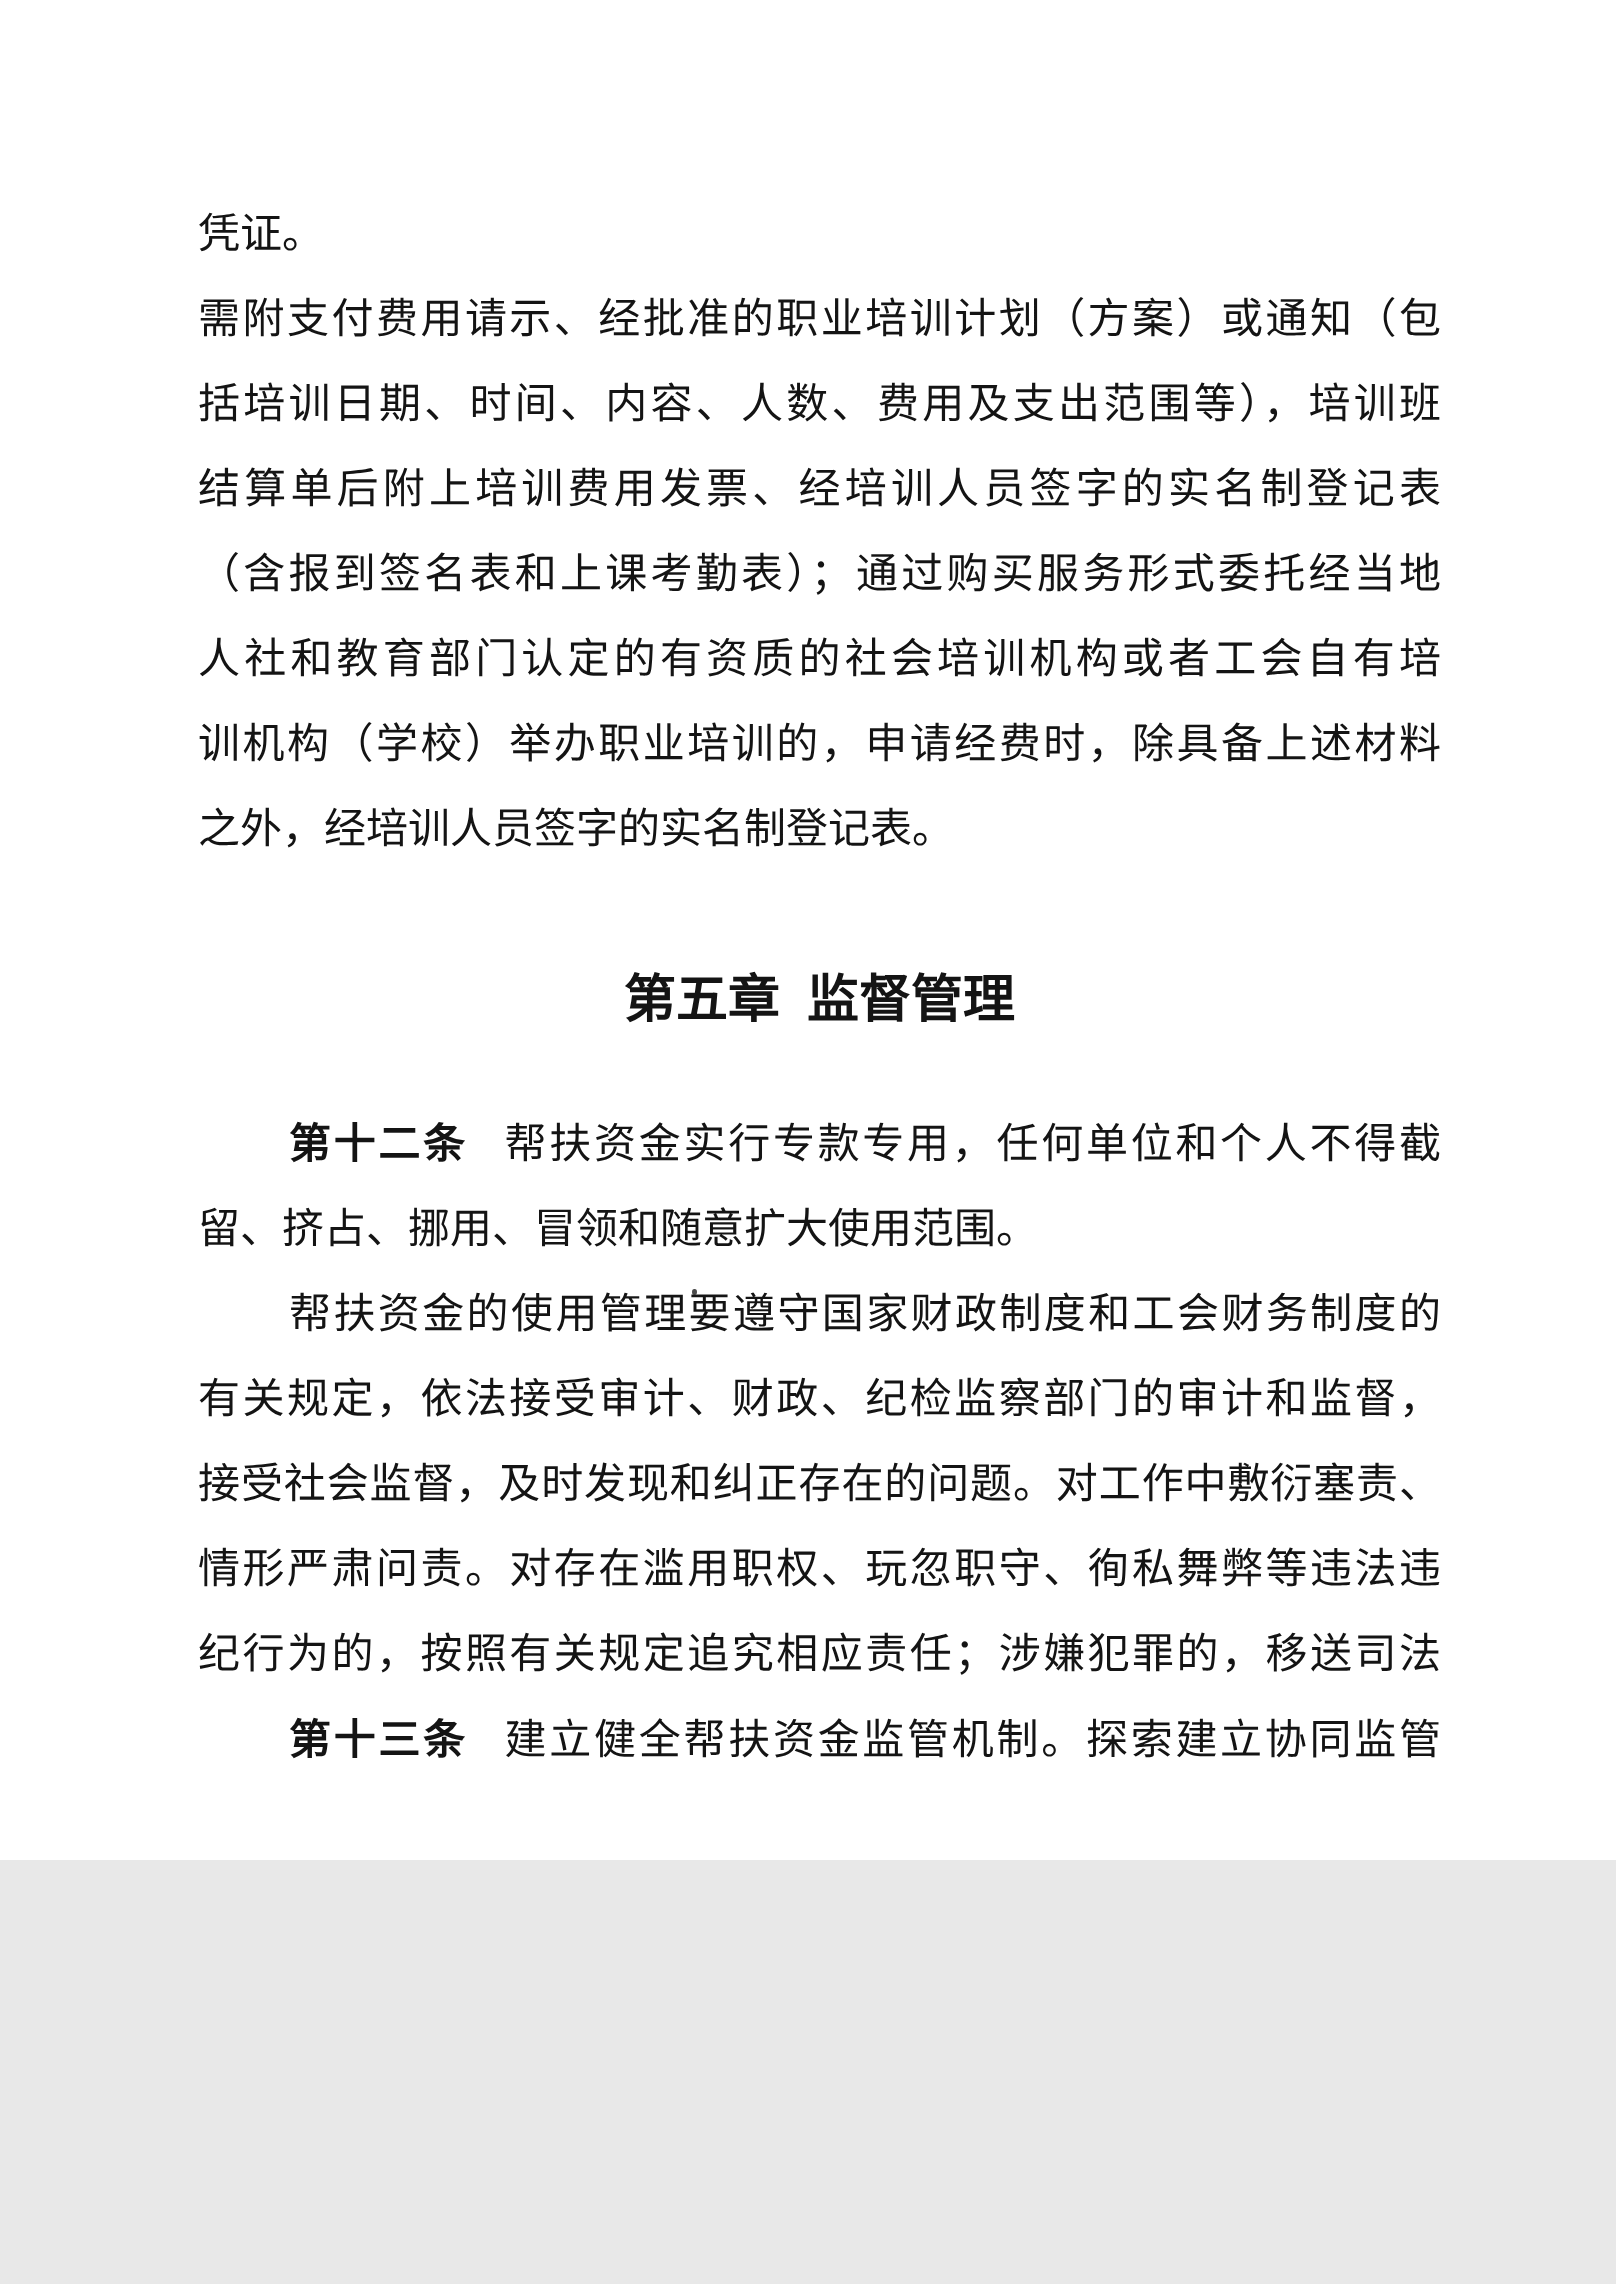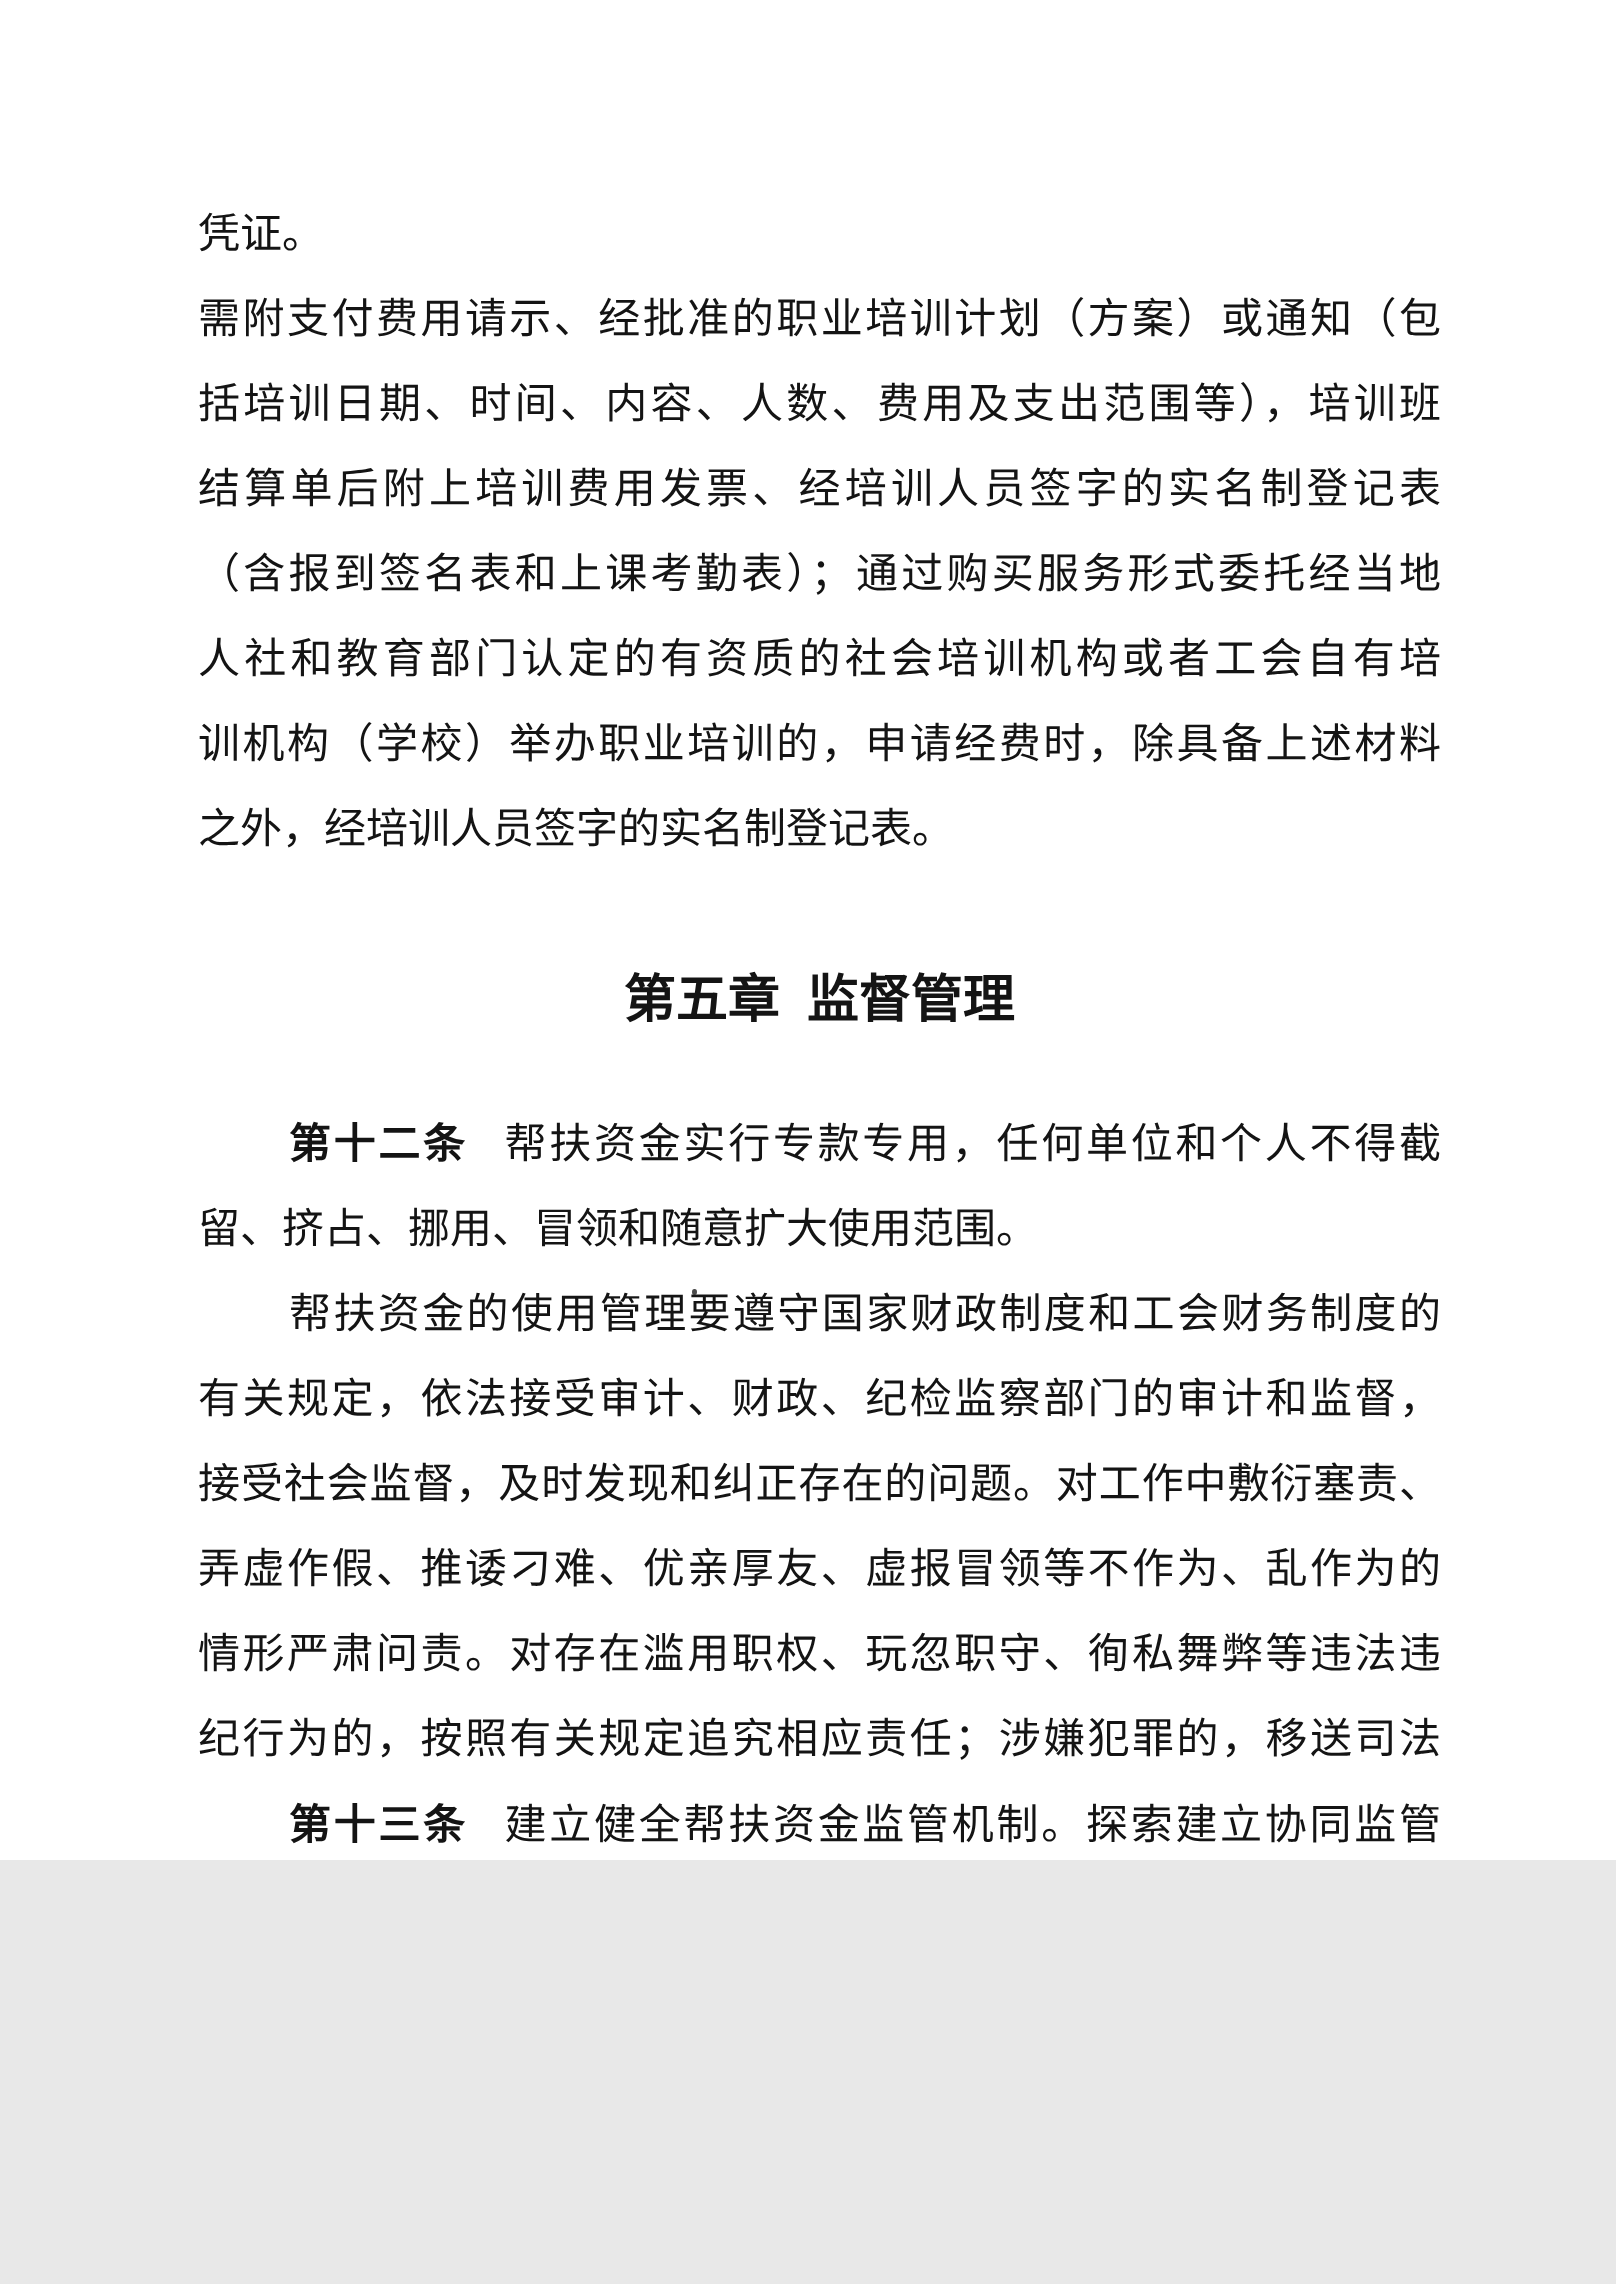--- a/index.html
+++ b/index.html
@@ -76,21 +76,20 @@
       <span>第五章</span><span class="sp"></span><span>监督管理</span>
     </div>
 
     <div class="line fill indent">
       <span class="hei">第十二条</span><span class="gap"></span><span>帮扶资金实行专款专用，任何单位和个人不得截</span>
     </div>
     <div class="line">留、挤占、挪用、冒领和随意扩大使用范围。</div>
     <div class="line fill indent">帮扶资金的使用管理要遵守国家财政制度和工会财务制度的</div>
     <div class="line fill">有关规定，依法接受审计、财政、纪检监察部门的审计和监督，</div>
     <div class="line fill">接受社会监督，及时发现和纠正存在的问题。对工作中敷衍塞责、</div>
-    <div class="line fill">弄虚作假、推诿刁难、优亲厚友、虚报冒领等不作为、乱作为的</div>
     <div class="line fill">情形严肃问责。对存在滥用职权、玩忽职守、徇私舞弊等违法违</div>
     <div class="line fill">纪行为的，按照有关规定追究相应责任；涉嫌犯罪的，移送司法</div>
 
     <div class="line fill indent">
       <span class="hei">第十三条</span><span class="gap"></span><span>建立健全帮扶资金监管机制。探索建立协同监管</span>
     </div>
 
   </div>
 
   <div class="artifact"></div>

